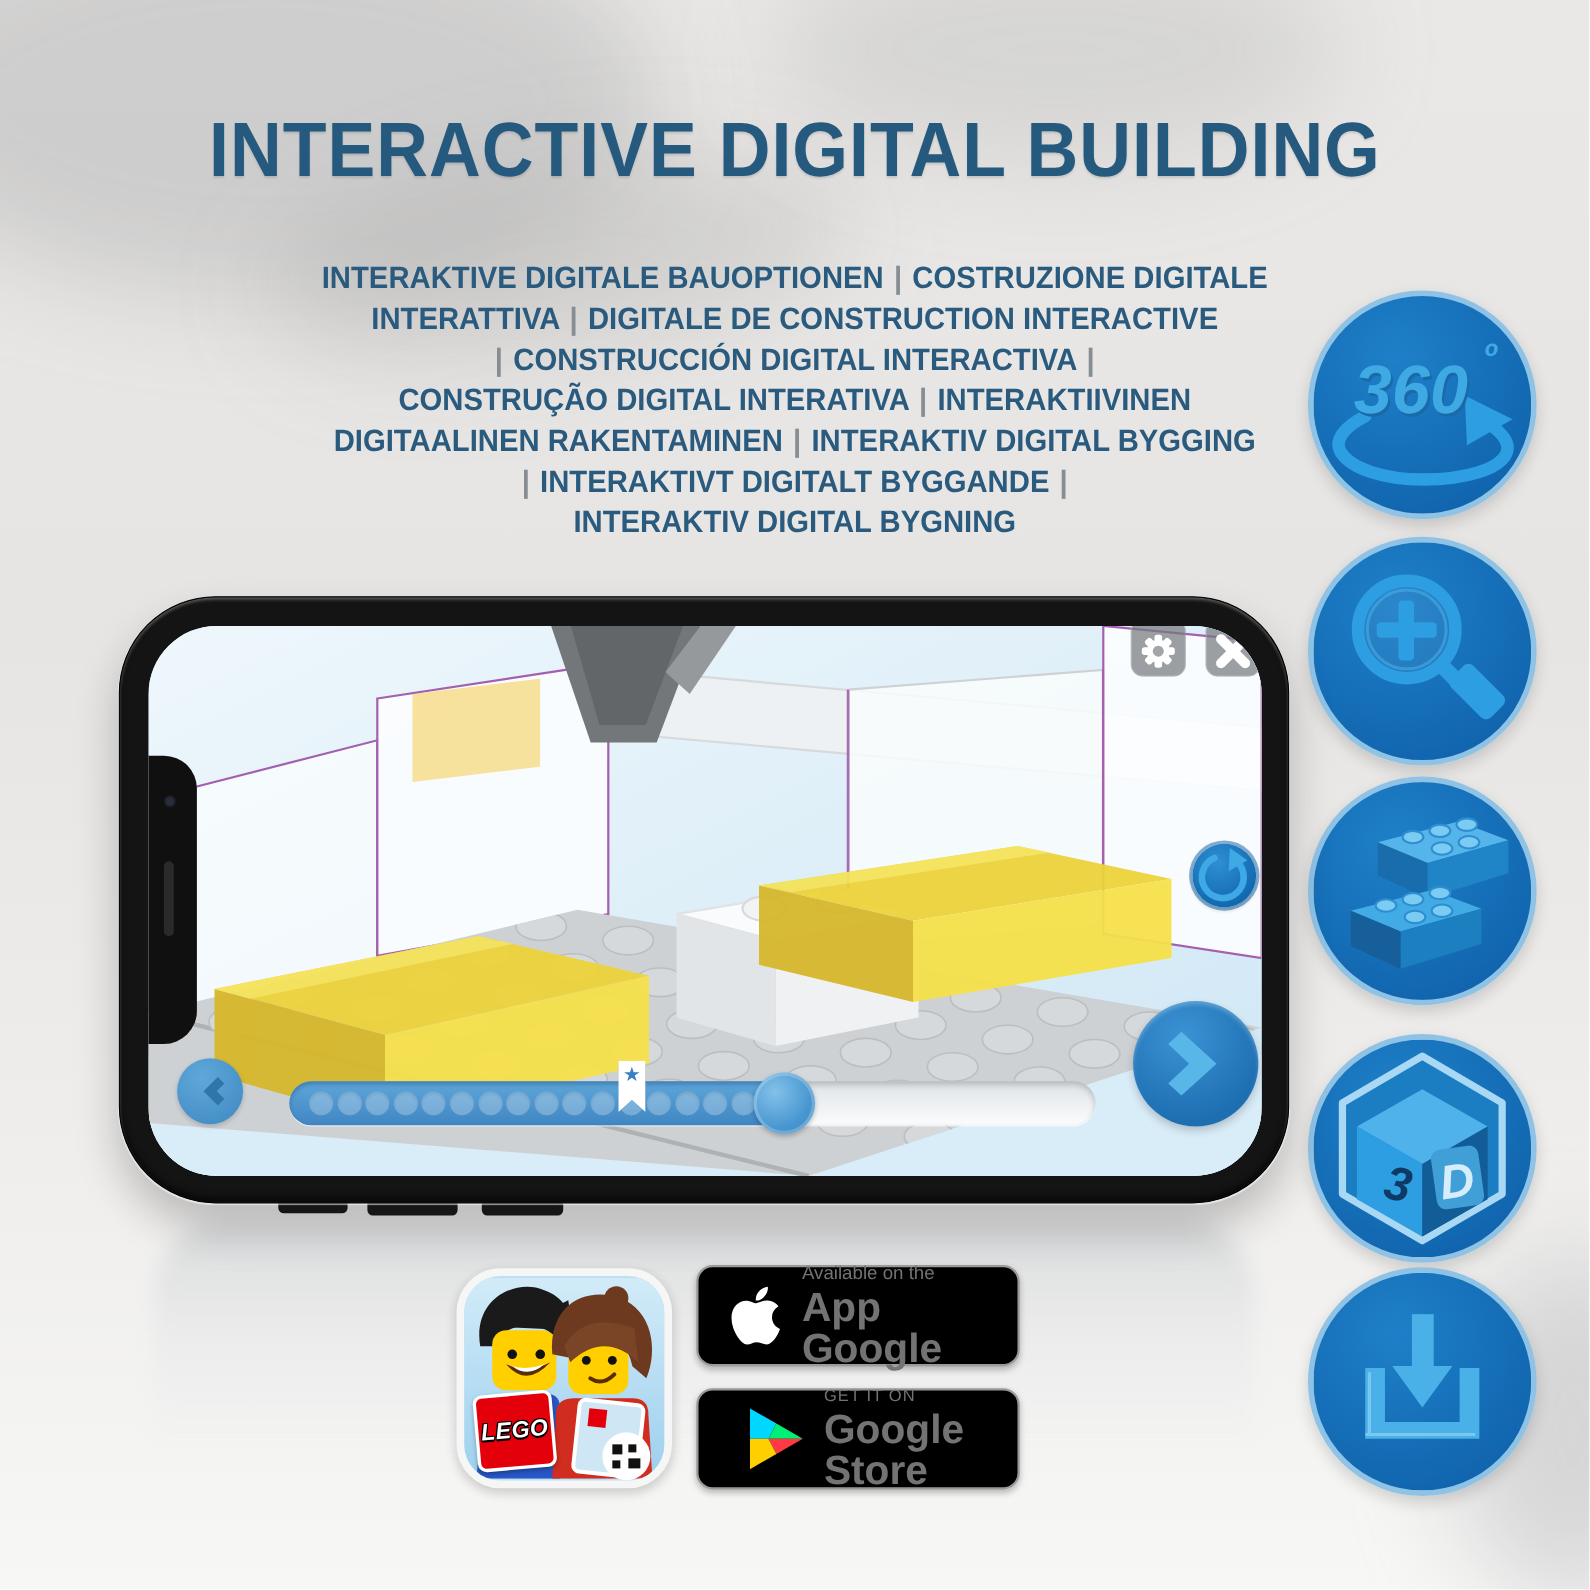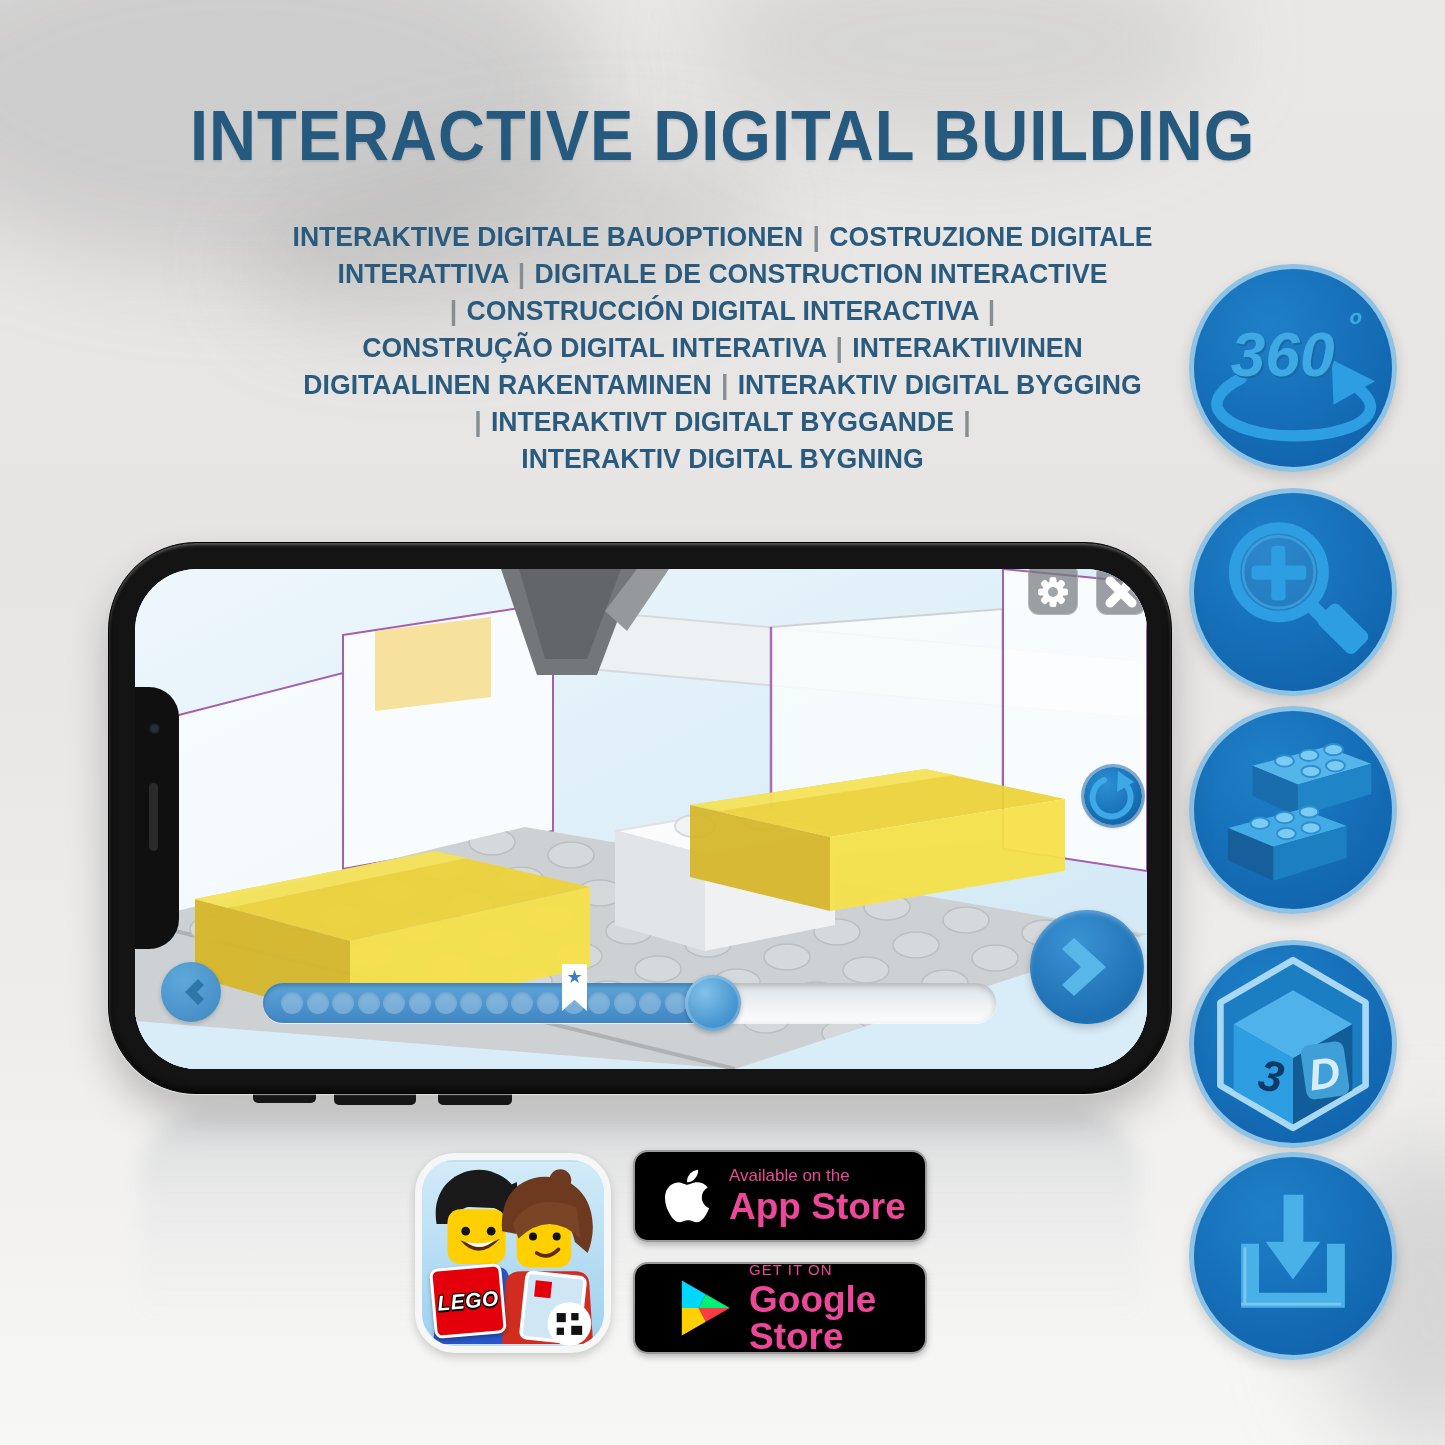--- a/index.html
+++ b/index.html
@@ -10,21 +10,21 @@
   .blob1{left:-120px;top:-90px;width:720px;height:360px;background:rgba(140,140,142,.28);}
   .blob2{left:240px;top:150px;width:540px;height:170px;background:rgba(120,120,122,.20);transform:rotate(-8deg);}
   .blob3{left:700px;top:-60px;width:520px;height:210px;background:rgba(150,150,152,.22);}
   .blob4{left:1320px;top:1140px;width:220px;height:320px;background:rgba(185,185,188,.5);}
 
   
   .title{position:absolute;top:96px;left:0;width:100%;text-align:center;}
   .title span{display:inline-block;transform:scaleX(.93);transform-origin:center;
     font-size:70px;font-weight:bold;letter-spacing:1px;color:#25597e;
     text-shadow:0 2px 2px rgba(0,0,0,.12);}
-  .subtitle{position:absolute;top:218px;left:0;width:100%;text-align:center;
+  .subtitle{position:absolute;top:234px;left:0;width:100%;text-align:center;
     color:#2a5b7e;font-weight:bold;font-size:28px;line-height:37px;}
   .subtitle .line{display:block;transform:scaleX(.95);transform-origin:center;}
   .pipe{color:#868e94;font-weight:bold;padding:0 2px;}
 
   
   .fcircle{position:absolute;left:1189px;width:208px;height:208px;border-radius:50%;
     box-sizing:border-box;border:5px solid #8fc3e6;
     background:radial-gradient(circle at 38% 28%,#1e80c8 0%,#1268b1 70%,#0f5da5 100%);
     box-shadow:0 6px 14px rgba(0,0,0,.15);font-style:italic;}
   .fcircle svg{position:absolute;left:0;top:0;width:100%;height:100%;}
@@ -92,21 +92,21 @@
     display:flex;align-items:center;justify-content:center;box-shadow:0 2px 4px rgba(0,0,0,.3);}
   .lego-logo span{color:#fff;font-weight:bold;font-style:italic;font-size:21px;letter-spacing:.5px;
     text-shadow:-1px -1px 0 #000,1px -1px 0 #000,-1px 1px 0 #000,1px 1px 0 #000,0 2px 0 #000;}
 
   .store-badge{position:absolute;left:633px;width:294px;height:92px;background:#000;
     border-radius:15px;border:2px solid #9a9a9a;box-sizing:border-box;
     display:flex;align-items:center;box-shadow:0 3px 6px rgba(0,0,0,.25);}
   .badge-appstore{top:1150px;}
   .badge-gplay{top:1262px;padding-left:20px;}
   .store-badge .logo{width:60px;height:60px;margin-left:22px;flex:0 0 auto;}
-  .store-badge .txt{color:#ec4899;margin-left:12px;line-height:1;}
+  .store-badge .txt{color:#737373;margin-left:12px;line-height:1;}
   .badge-tag{font-size:17px;margin-bottom:4px;}
   .badge-gplay .badge-tag{font-size:15px;letter-spacing:1px;}
   .badge-store-name{font-size:37px;font-weight:bold;letter-spacing:0;}
 
   .stud{fill:#d6d9db;stroke:#bcbfc1;stroke-width:1.5;}
 </style>
 </head>
 <body>
 
 <div id="stage">
@@ -410,21 +410,21 @@
       <span>LEGO</span>
     </div>
   </div>
 
   <div class="store-badge badge-appstore">
     <svg class="logo" viewBox="0 0 384 512">
       <path fill="#ffffff" d="M318.7 268.7c-.2-36.7 16.4-64.4 50-84.8-18.8-26.9-47.2-41.7-84.7-44.6-35.5-2.8-74.3 20.7-88.5 20.7-15 0-49.4-19.7-76.4-19.7C63.3 141.2 4 184.8 4 273.5q0 39.3 14.4 81.2c12.8 36.7 59 126.7 107.2 125.2 25.2-.6 43-17.9 75.8-17.9 31.8 0 48.3 17.9 76.4 17.9 48.6-.7 90.4-82.5 102.6-119.3-65.2-30.7-61.7-90-61.7-91.9zm-56.6-164.2c27.3-32.4 24.8-61.9 24-72.5-24.1 1.4-52 16.4-67.9 34.9-17.5 19.8-27.8 44.3-25.6 71.9 26.1 2 49.9-11.4 69.5-34.3z"></path>
     </svg>
     <div class="txt">
       <div class="badge-tag">Available on the</div>
-      <div class="badge-store-name">App Store</div>
+      <div class="badge-store-name">App Google</div>
     </div>
   </div>
 
   <div class="store-badge badge-gplay">
     <svg class="logo" viewBox="0 0 100 100">
       <polygon points="8,4 48,27 36,50 8,50" fill="#00d7fe"></polygon>
       <polygon points="48,27 88,50 36,50" fill="#00f076"></polygon>
       <polygon points="88,50 48,73 36,50" fill="#ff3a44"></polygon>
       <polygon points="48,73 8,96 8,50 36,50" fill="#ffd000"></polygon>
     </svg>

